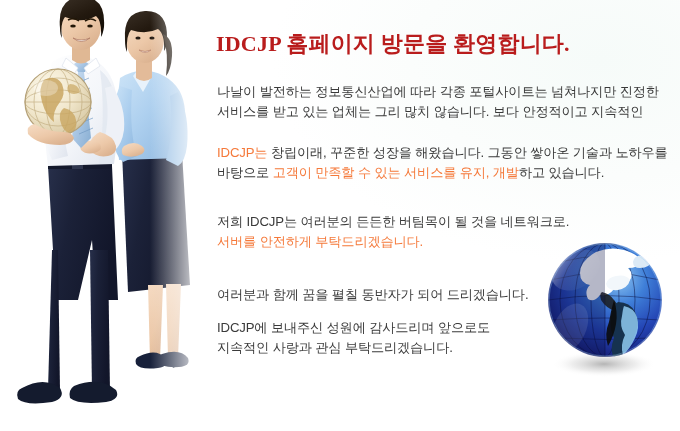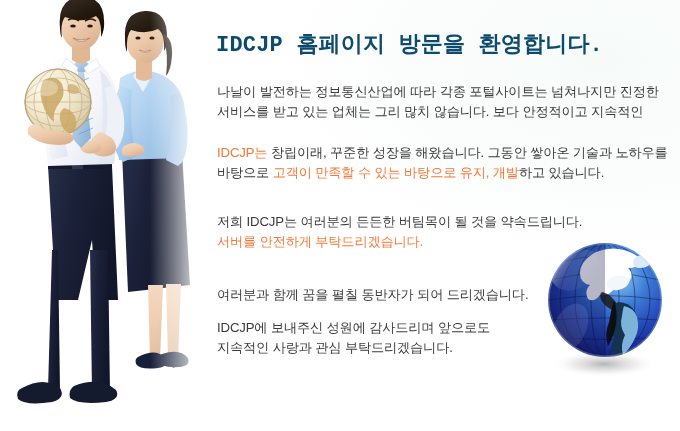--- a/index.html
+++ b/index.html
@@ -239,25 +239,25 @@
         <ellipse cx="46" cy="88" rx="12" ry="8" fill="#ffffff" opacity="0.3"></ellipse>
 
         <path d="M34 124 q14 8 30 8 q8 0 10 6 q-2 7 -14 7 q-22 0 -32 -11 q-2 -8 6 -10 Z" fill="url(#skin)"></path>
       </g>
 
       <rect x="150" y="0" width="60" height="431" fill="url(#fadeR)"></rect>
     </svg>
   </div>
 
   <div id="content">
-    <div id="headline" style="color: #0c4a6e; font-family: Liberation Mono, monospace;">IDCJP 홈페이지 방문을 환영합니다.</div>
+    <div id="headline" style="color: #b91c1c;">IDCJP 홈페이지 방문을 환영합니다.</div>
 
     <div class="para" id="p1" style="color: rgb(58, 58, 58);"><span class="line"><span>나날이 발전하는 정보통신산업에 따라 각종 포털사이트는 넘쳐나지만 진정한</span></span><span class="line"><span>서비스를 받고 있는 업체는 그리 많치 않습니다. 보다 안정적이고 지속적인</span></span></div>
-    <div class="para" id="p2" style="color: rgb(58, 58, 58);"><span class="line"><span class="accent" style="color: rgb(245, 121, 58);">IDCJP는</span><span> 창립이래, 꾸준한 성장을 해왔습니다. 그동안 쌓아온 기술과 노하우를</span></span><span class="line"><span>바탕으로 </span><span class="accent" style="color: rgb(245, 121, 58);">고객이 만족할 수 있는 바탕으로 유지, 개발</span><span>하고 있습니다.</span></span></div>
-    <div class="para" id="p3" style="color: rgb(58, 58, 58);"><span class="line"><span>저희 IDCJP는 여러분의 든든한 버팀목이 될 것을 약속드립니다.</span></span><span class="line"><span class="accent" style="color: rgb(245, 121, 58);">서버를 안전하게 부탁드리겠습니다.</span></span></div>
+    <div class="para" id="p2" style="color: rgb(58, 58, 58);"><span class="line"><span class="accent" style="color: rgb(245, 121, 58);">IDCJP는</span><span> 창립이래, 꾸준한 성장을 해왔습니다. 그동안 쌓아온 기술과 노하우를</span></span><span class="line"><span>바탕으로 </span><span class="accent" style="color: rgb(245, 121, 58);">고객이 만족할 수 있는 서비스를 유지, 개발</span><span>하고 있습니다.</span></span></div>
+    <div class="para" id="p3" style="color: rgb(58, 58, 58);"><span class="line"><span>저희 IDCJP는 여러분의 든든한 버팀목이 될 것을 네트워크로.</span></span><span class="line"><span class="accent" style="color: rgb(245, 121, 58);">서버를 안전하게 부탁드리겠습니다.</span></span></div>
     <div class="para" id="p4" style="color: rgb(58, 58, 58);"><span class="line"><span>여러분과 함께 꿈을 펼칠 동반자가 되어 드리겠습니다.</span></span></div>
     <div class="para" id="p5" style="color: rgb(58, 58, 58);"><span class="line"><span>IDCJP에 보내주신 성원에 감사드리며 앞으로도</span></span><span class="line"><span>지속적인 사랑과 관심 부탁드리겠습니다.</span></span></div>
   </div>
 
   <div id="globe-wrap">
     <svg width="134" height="140" viewBox="0 0 134 140" xmlns="http://www.w3.org/2000/svg">
       <defs>
         <radialGradient id="gOcean" cx="0.62" cy="0.3" r="0.85">
           <stop offset="0%" stop-color="#8fc6f2"></stop>
           <stop offset="28%" stop-color="#3f7fd8"></stop>

